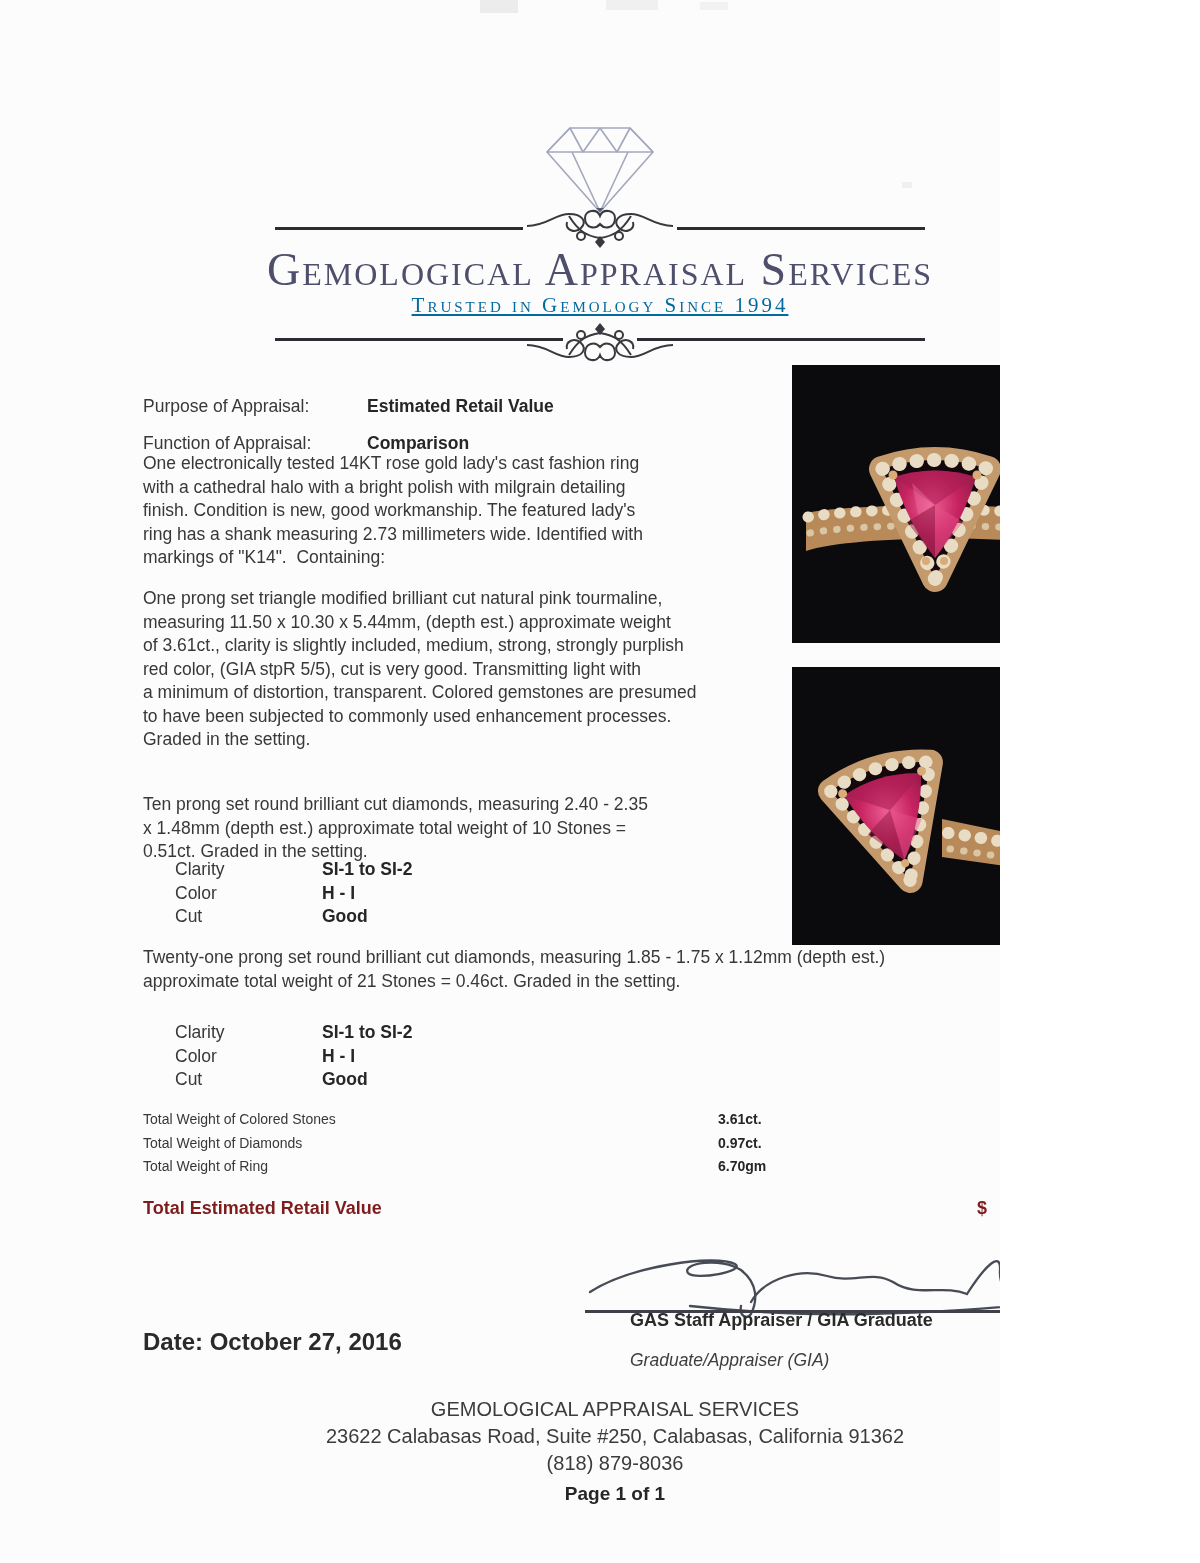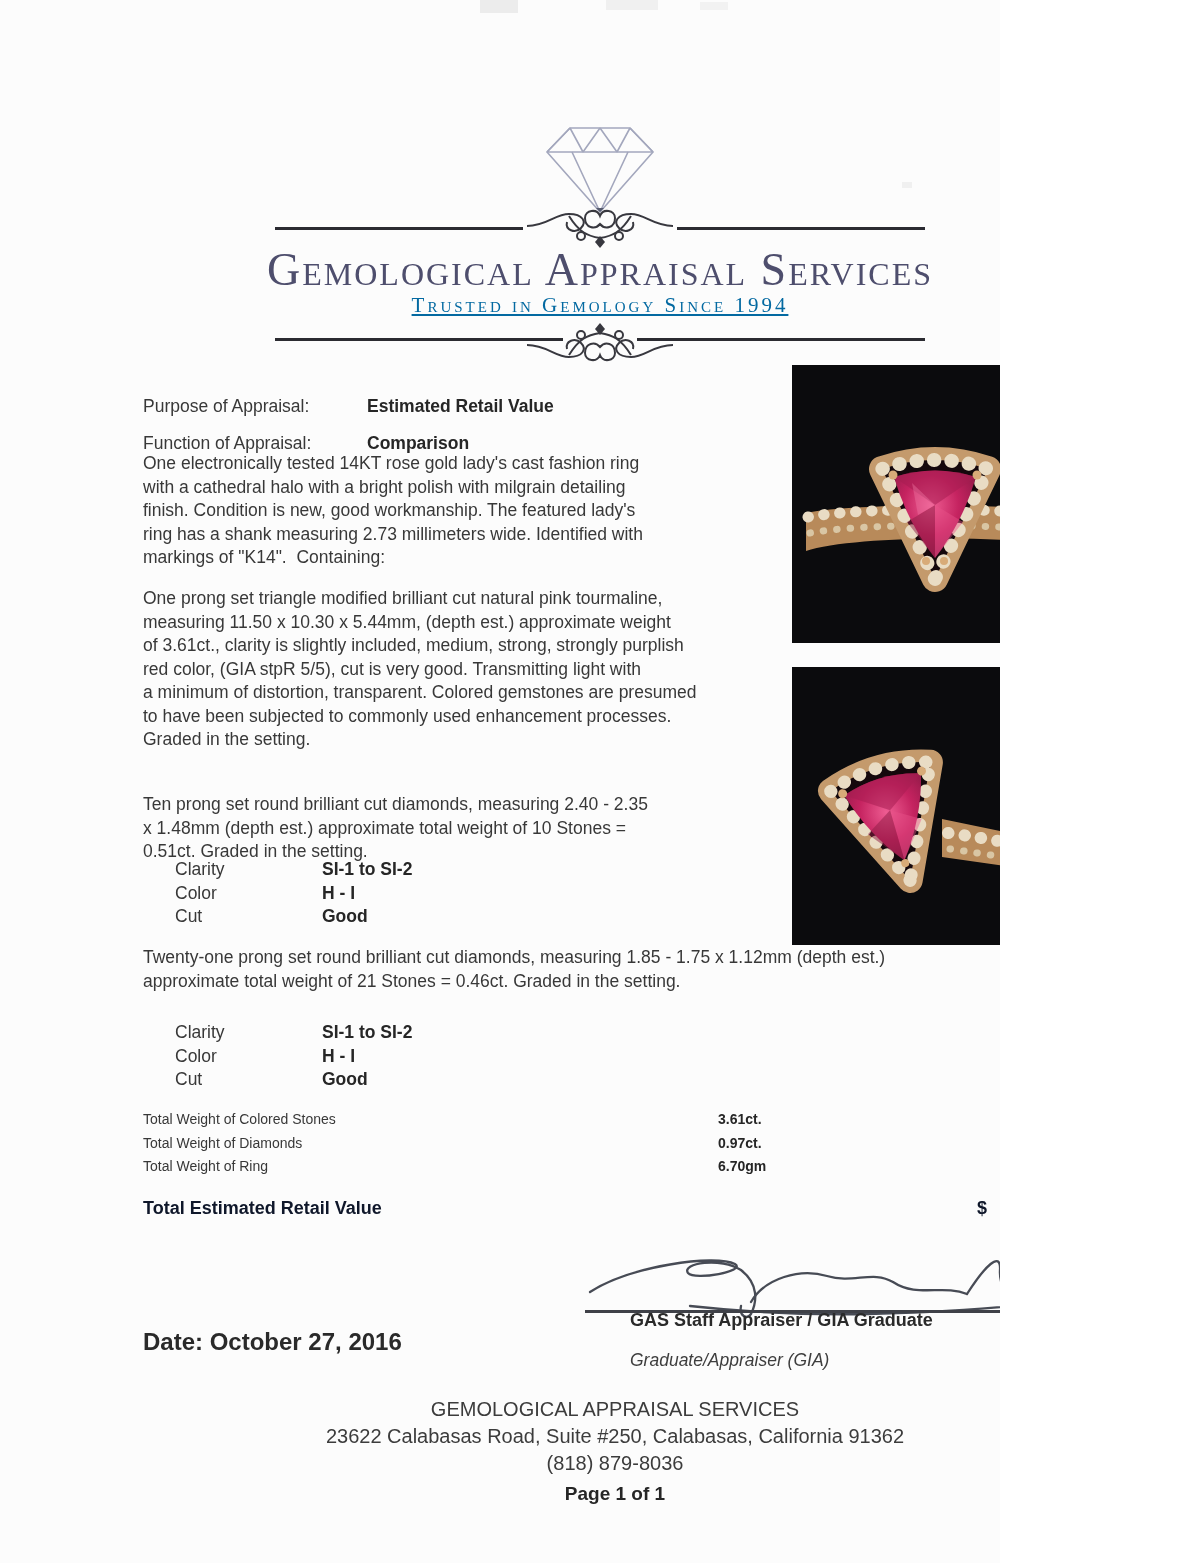--- a/index.html
+++ b/index.html
@@ -44,21 +44,21 @@
   #para-ten         { top:769px; width:700px;margin-top:24px; }
   #para-twentyone   { top:946px; width:920px; }
   .grade-table { position:absolute; left:175px; font-size:17.5px; line-height:23.5px; }
   #grades-1 { top:858px; }
   #grades-2 { top:1021px; }
   .grade-row { position:relative; height:23.5px; }
   .grade-value { position:absolute; left:147px; top:0; font-weight:bold; color:#262626; white-space:nowrap; }
   .totals { position:absolute; left:143px; top:1108px; font-size:14px; line-height:23.5px; }
   .total-row { position:relative; height:23.5px; }
   .total-value { position:absolute; left:575px; top:0; font-weight:bold; color:#262626; white-space:nowrap; }
-  .retail { position:absolute; left:143px; top:1198px; font-size:18px; font-weight:bold; color:#0f172a; width:1000px; }
+  .retail { position:absolute; left:143px; top:1198px; font-size:18px; font-weight:bold; color:#7f1d1d; width:1000px; }
   .retail .currency { position:absolute; left:834px; top:0; }
   .retail .amount   { position:absolute; left:866px; top:0; }
   
   .photo { position:absolute; left:792px; width:286px; height:278px; background:#0b0b0d; }
   #photo-front { top:365px; }
   #photo-side  { top:667px; }
   .photo svg { display:block; }
   
   .sig-svg { position:absolute; left:575px; top:1244px; }
   .sig-line { position:absolute; left:585px; top:1310px; width:507px; height:3px; background:#3f4148; }

